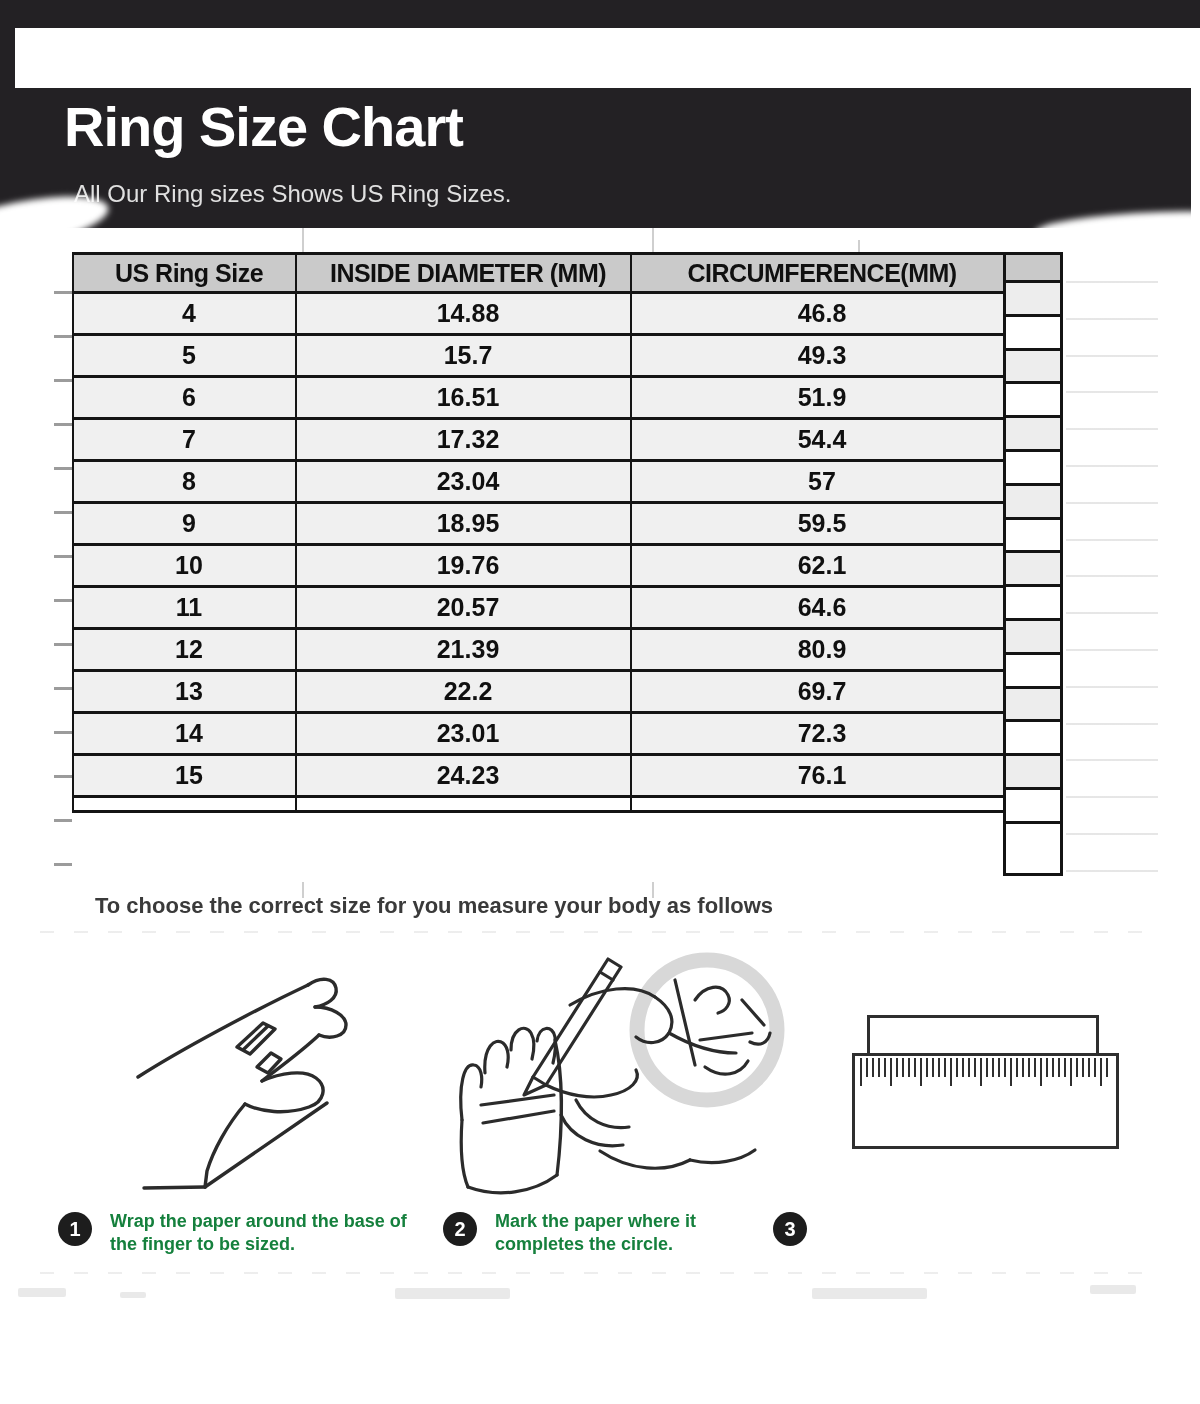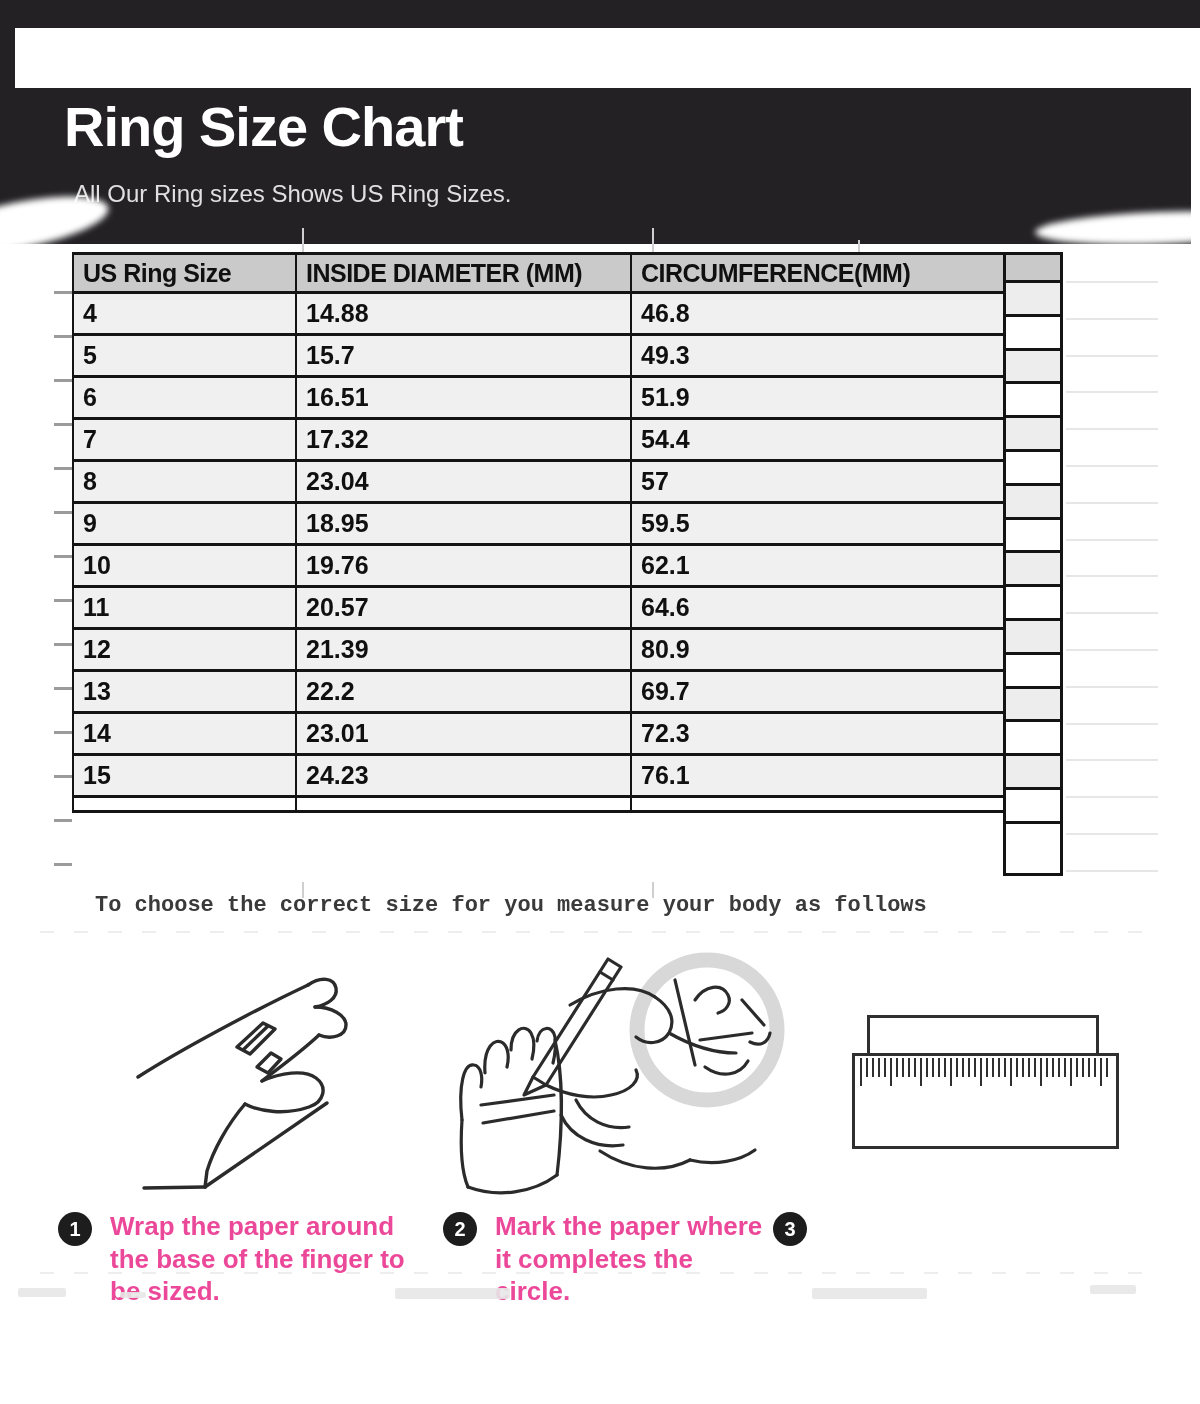--- a/index.html
+++ b/index.html
@@ -4,21 +4,21 @@
 <style>
   html,body{margin:0;padding:0;background:#ffffff;}
   #page{position:relative;width:1200px;height:1404px;background:#ffffff;overflow:hidden;
         font-family:"Liberation Sans", sans-serif;}
 
   
   .top-black{position:absolute;left:0;top:0;width:1200px;height:88px;background:#232124;}
   .top-white{position:absolute;left:15px;top:28px;width:1185px;height:60px;background:#ffffff;}
 
   
-  .banner{position:absolute;left:0;top:88px;width:1191px;height:156px;background:#232124;}
+  .banner{position:absolute;left:0;top:88px;width:1191px;height:140px;background:#232124;}
   .banner-title{position:absolute;left:64px;top:6px;margin:0;color:#ffffff;
                 font-size:56px;font-weight:800;letter-spacing:-1px;}
   .banner-sub{position:absolute;left:66px;top:84px;margin:8px;color:#e0e0e0;font-size:24px;font-weight:400;}
   .swoosh{position:absolute;background:#ffffff;border-radius:50%;filter:blur(3px);}
   .swoosh.left{left:-70px;top:114px;width:180px;height:46px;transform:rotate(-11deg);}
   .swoosh.right{left:1035px;top:124px;width:250px;height:32px;transform:rotate(-2deg);}
 
   
   .vline{position:absolute;width:2px;background:#cfcfcf;}
   .left-ticks{position:absolute;left:54px;top:291px;width:18px;height:585px;opacity:.55;
@@ -29,54 +29,54 @@
       background:repeating-linear-gradient(90deg,#dcdcdc 0 14px,transparent 14px 34px);}
   .smudge{position:absolute;height:9px;background:#e7e7e7;border-radius:2px;opacity:.9;}
 
   
   table.ring{position:absolute;left:72px;top:252px;width:931px;border-collapse:collapse;
              table-layout:fixed;background:#f0f0f0;}
   table.ring col.c1{width:223px;} table.ring col.c2{width:335px;} table.ring col.c3{width:373px;}
   table.ring th, table.ring td{
       border-left:2px solid #141414;border-right:2px solid #141414;
       border-top:3px solid #141414;border-bottom:3px solid #141414;
-      text-align:left;padding:0 0 0 9px;color:#101010;overflow:hidden;white-space:nowrap;}
+      text-align:center;padding:0 0 0 9px;color:#101010;overflow:hidden;white-space:nowrap;}
   table.ring th{height:36px;background:#cacaca;font-size:25px;font-weight:800;letter-spacing:-0.5px;}
   table.ring td{height:39px;background:#f0f0f0;font-size:25px;font-weight:700;}
   table.ring tr.empty td{height:12px;background:#ffffff;}
 
   
   .xcol{position:absolute;left:1003px;top:252px;width:60px;height:624px;box-sizing:border-box;
         border:3px solid #141414;background:#ffffff;}
   .xcell{height:33.8px;border-bottom:3px solid #141414;box-sizing:border-box;}
   .xcell.first{height:28px;background:#c9c9c9;}
   .xcell:nth-child(even){background:#ededed;}
 
   
-  .instruction{position:absolute;left:95px;top:893px;margin:0;font-size:22px;font-weight:700;color:#3a3a3a;font-family:Liberation Mono, monospace;}
+  .instruction{position:absolute;left:95px;top:893px;margin:0;font-size:22px;font-weight:700;color:#3a3a3a;}
 
   
   .illus{position:absolute;}
   .illus svg{display:block;}
 
   .ruler-wrap{position:absolute;left:845px;top:1005px;width:285px;height:145px;}
   .paper-strip{position:absolute;left:22px;top:10px;width:226px;height:38px;
                border:3px solid #2f2f2f;background:#ffffff;}
   .ruler-body{position:absolute;left:7px;top:48px;width:261px;height:90px;
               border:3px solid #2f2f2f;background:#ffffff;}
   .ticks-minor{position:absolute;left:5px;right:5px;top:2px;height:19px;
       background:repeating-linear-gradient(90deg,#2f2f2f 0 2px,transparent 2px 6px);}
   .ticks-major{position:absolute;left:5px;right:5px;top:2px;height:28px;
       background:repeating-linear-gradient(90deg,#2f2f2f 0 2px,transparent 2px 30px);}
 
   
   .step{position:absolute;top:1210px;display:flex;align-items:flex-start;gap:18px;}
   .step-badge{flex:0 0 auto;width:34px;height:34px;border-radius:50%;background:#1d1d1d;color:#ffffff;
       display:flex;align-items:center;justify-content:center;font-size:20px;font-weight:800;margin-top:2px;}
-  .step-text{margin:0;font-size:26px;font-weight:700;color:#ec4899;line-height:1.25;}
+  .step-text{margin:0;font-size:18px;font-weight:700;color:#15803d;line-height:1.25;}
 </style>
 </head>
 <body>
 
 <div id="page">
 
   <div class="top-black"></div>
   <div class="top-white"></div>
 
   <header class="banner">

